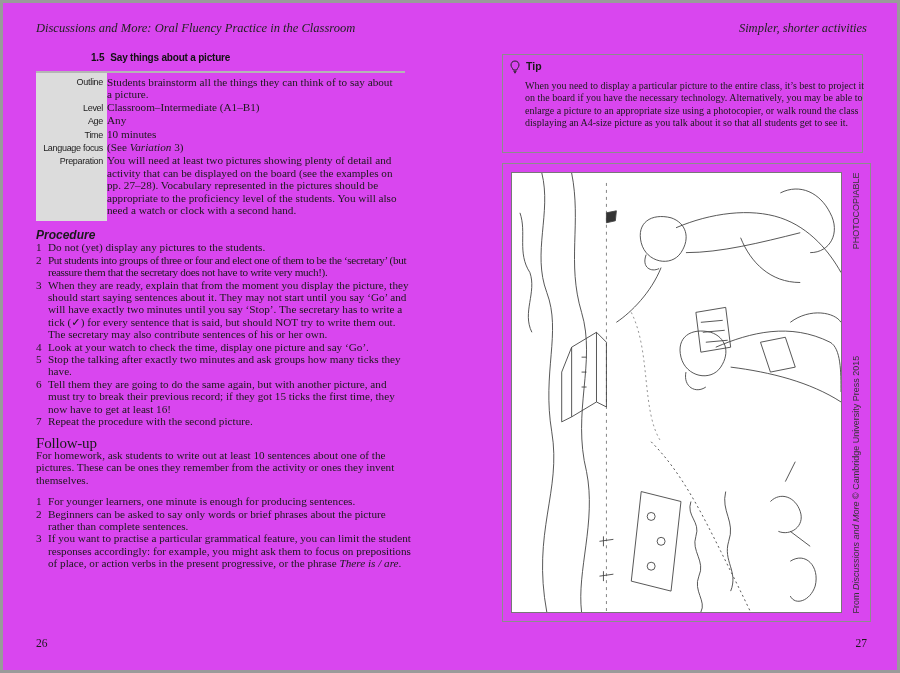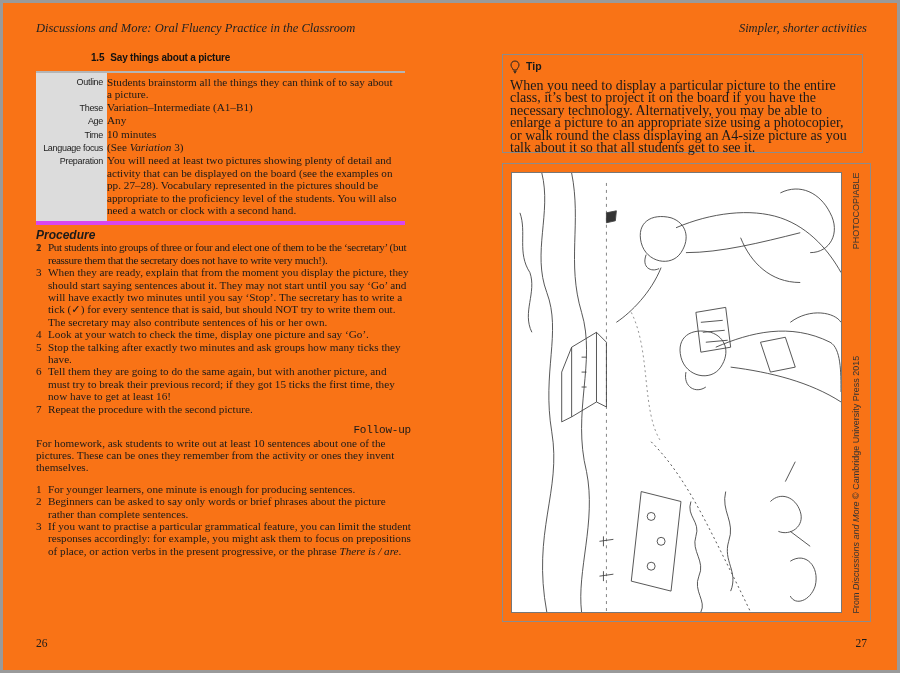--- a/index.html
+++ b/index.html
@@ -5,21 +5,21 @@
   html, body { margin: 0; padding: 0; }
   body {
     width: 900px; height: 673px; overflow: hidden;
     background: #9a9a9a;
     font-family: "Liberation Serif", serif;
     color: #1a1a1a;
     position: relative;
   }
   .spread {
     position: absolute; left: 3px; top: 3px; width: 894px; height: 667px;
-    background: #f97316;
+    background: #d946ef;
   }
   .page { position: absolute; top: 0; height: 667px; }
   .page.left { left: 0; width: 447px; }
   .page.right { left: 447px; width: 447px; }
 
   .running-head {
     position: absolute; top: 18px;
     font-style: italic; font-size: 12.5px; color: #222;
   }
   .page.left .running-head { left: 33px; }
@@ -49,23 +49,22 @@
 
   .body-text {
     position: absolute; left: 33px; width: 375px;
     font-size: 11.2px; line-height: 12.4px; color: #1a1a1a;
   }
   .h-proc {
     font-family: "Liberation Sans", sans-serif; font-style: italic; font-weight: bold;
     font-size: 12px; margin: 0;
   }
   .h-sub {
-    font-family: Liberation Mono, monospace; font-size: 11px; margin: 0;
+    font-family: Liberation Serif, serif; font-size: 15px; margin: 0;
     letter-spacing: -0.2px;
-    text-align: right;
   }
   ol.num-list { list-style: none; margin: 0; padding: 0; }
   ol.num-list li { position: relative; padding-left: 12px; }
   ol.num-list li .n { position: absolute; left: 0; top: 0; }
   .gap { height: 9px; }
   .i { font-style: italic; }
 
   .folio { position: absolute; top: 634px; font-size: 11.5px; }
   .page.left .folio { left: 33px; text-align: center; }
   .page.right .folio { right: 30px; }
@@ -73,22 +72,22 @@
   .tip-box {
     position: absolute; left: 52px; top: 51px; width: 361px; height: 99px;
     border: 1px solid #8c8c8c; box-sizing: border-box;
   }
   .tip-icon { position: absolute; left: 7px; top: 5px; width: 10px; height: 14px; }
   .tip-title {
     position: absolute; left: 23px; top: 5px;
     font-family: "Liberation Sans", sans-serif; font-weight: bold; font-size: 10.5px;
   }
   .tip-text {
-    position: absolute; left: 7px; top: 25px; width: 340px;
-    font-size: 14px; line-height: 12.4px;
+    position: absolute; left: 22px; top: 25px; width: 340px;
+    font-size: 10px; line-height: 12.4px;
   }
 
   .pic-box {
     position: absolute; left: 52px; top: 160px; width: 369px; height: 459px;
     border: 1px solid #8c8c8c; box-sizing: border-box;
   }
   .pic-frame {
     position: absolute; left: 8px; top: 8px; width: 331px; height: 441px;
     border: 1px solid #777; box-sizing: border-box; overflow: hidden; background: #fff;
   }
@@ -116,22 +115,22 @@
     </div>
 
     <div class="info-box">
       <table>
         <tbody>
             <tr>
           <td class="lbl">Outline</td>
           <td class="val">Students brainstorm all the things they can think of to say about a picture.</td>
         </tr>
         <tr>
-          <td class="lbl">These</td>
-          <td class="val">Variation–Intermediate (A1–B1)</td>
+          <td class="lbl">Level</td>
+          <td class="val">Classroom–Intermediate (A1–B1)</td>
         </tr>
         <tr>
           <td class="lbl">Age</td>
           <td class="val">Any</td>
         </tr>
         <tr>
           <td class="lbl">Time</td>
           <td class="val">10 minutes</td>
         </tr>
         <tr>
@@ -142,21 +141,21 @@
           <td class="lbl">Preparation</td>
           <td class="val">You will need at least two pictures showing plenty of detail and activity that can be displayed on the board (see the examples on pp. 27–28). Vocabulary represented in the pictures should be appropriate to the proficiency level of the students. You will also need a watch or clock with a second hand.</td>
         </tr>
       </tbody>
         </table>
     </div>
 
     <div class="body-text" style="top:226px;">
       <p class="h-proc">Procedure</p>
       <ol class="num-list">
-        <li><span class="n">1</span></li>
+        <li><span class="n">1</span><span>Do not (yet) display any pictures to the students.</span></li>
         <li><span class="n">2</span><span style="letter-spacing:-0.35px;">Put students into groups of three or four and elect one of them to be the ‘secretary’ (but reassure them that the secretary does not have to write very much!).</span></li>
         <li><span class="n">3</span><span>When they are ready, explain that from the moment you display the picture, they should start saying sentences about it. They may not start until you say ‘Go’ and will have exactly two minutes until you say ‘Stop’. The secretary has to write a tick (✓) for every sentence that is said, but should NOT try to write them out. The secretary may also contribute sentences of his or her own.</span></li>
         <li><span class="n">4</span><span>Look at your watch to check the time, display one picture and say ‘Go’.</span></li>
         <li><span class="n">5</span><span>Stop the talking after exactly two minutes and ask groups how many ticks they have.</span></li>
         <li><span class="n">6</span><span>Tell them they are going to do the same again, but with another picture, and must try to break their previous record; if they got 15 ticks the first time, they now have to get at least 16!</span></li>
         <li><span class="n">7</span><span>Repeat the procedure with the second picture.</span></li>
       </ol>
       <div class="gap"></div>
       <p class="h-sub">Follow-up</p>
       <div>For homework, ask students to write out at least 10 sentences about one of the pictures. These can be ones they remember from the activity or ones they invent themselves.</div>

